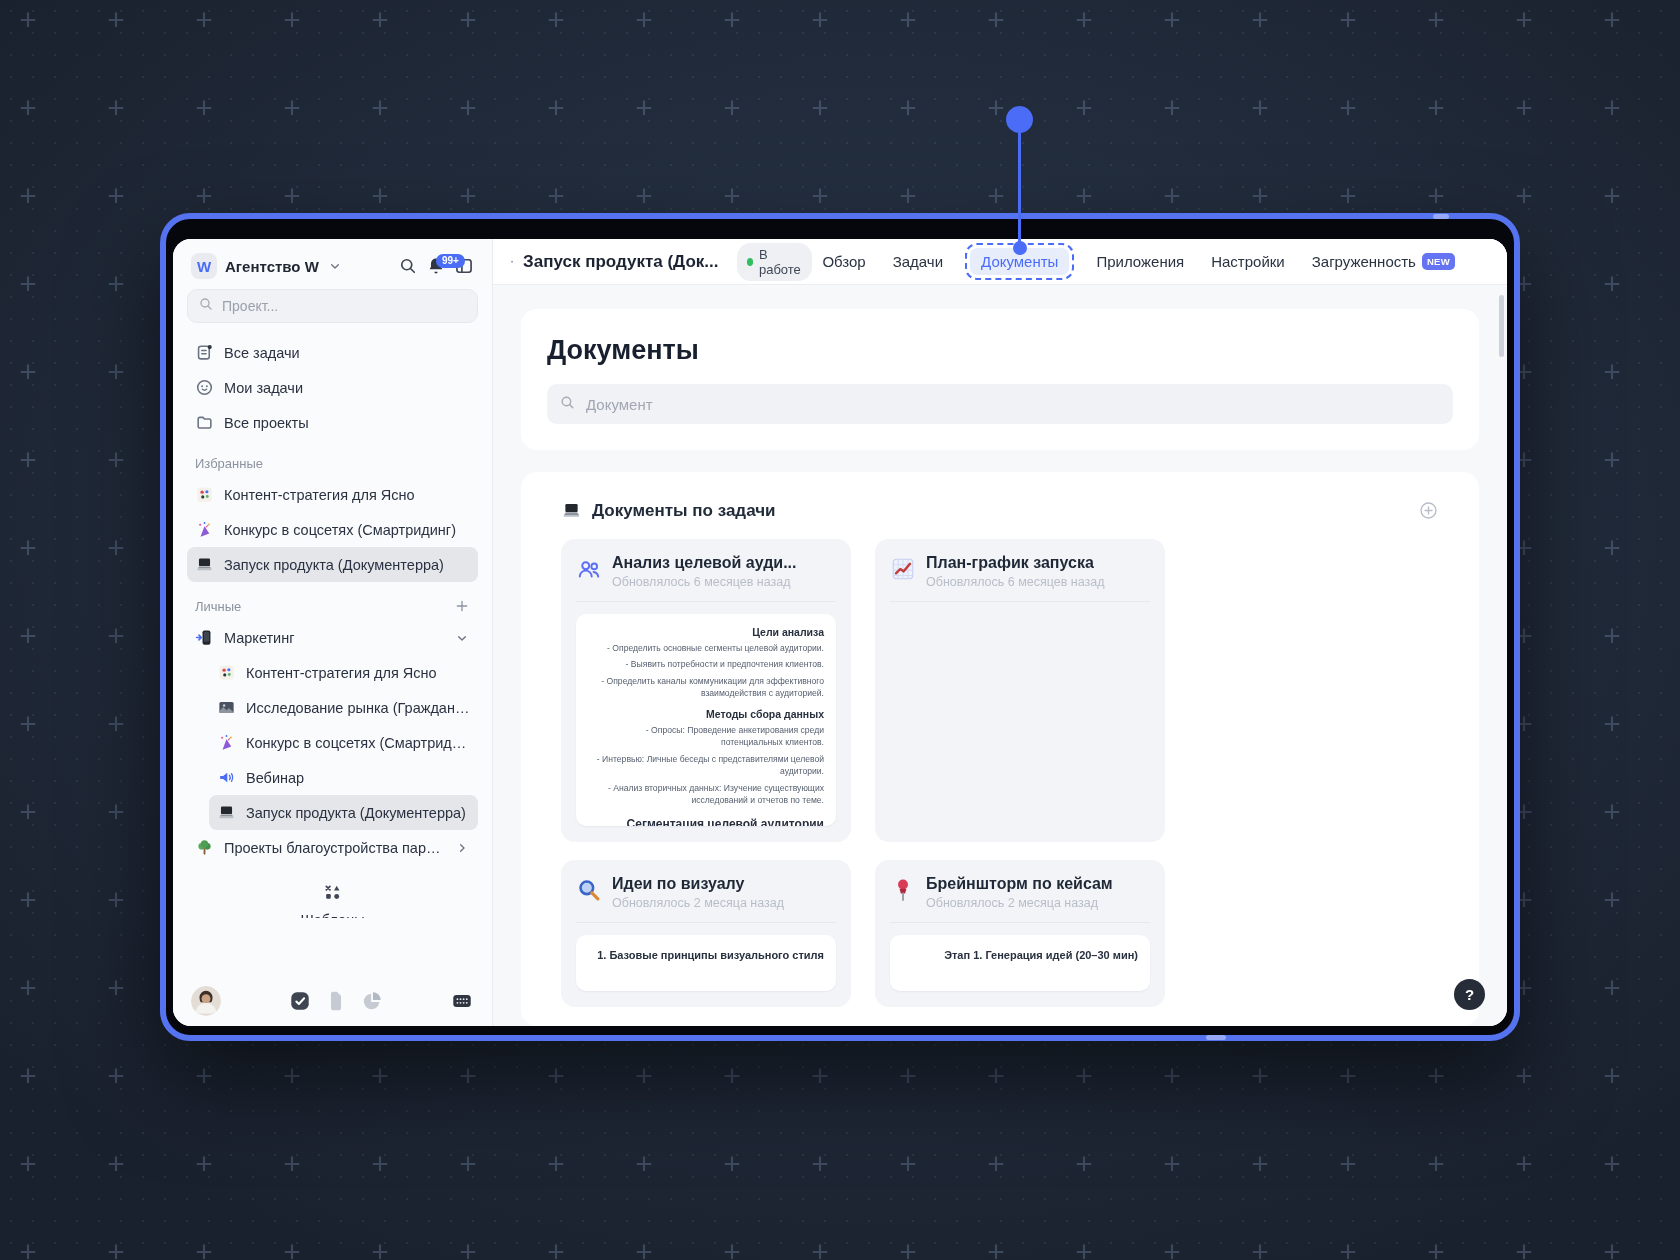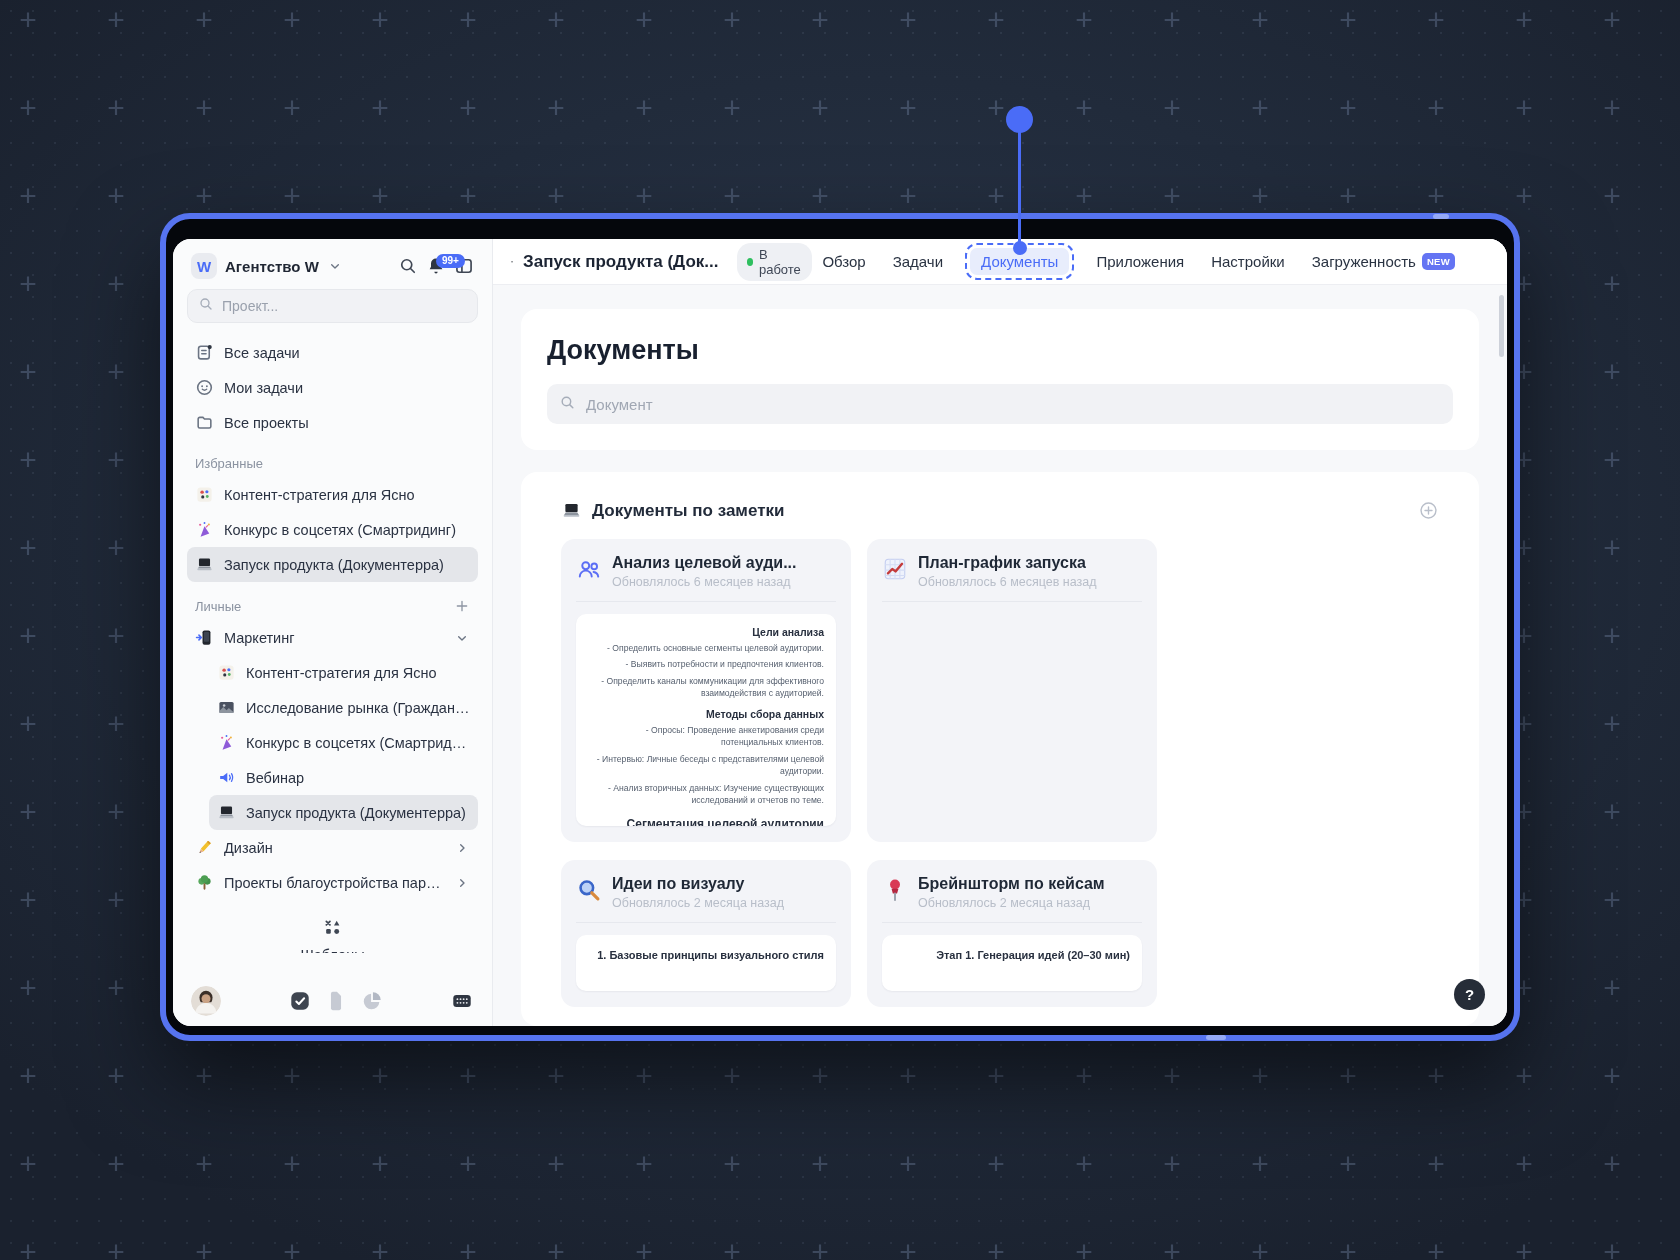--- a/index.html
+++ b/index.html
@@ -105,21 +105,21 @@
     display:flex; align-items:center; gap:10px; padding:0 12px; }
   .doc-search svg { width:17px; height:17px; }
   .doc-search input { border:0; outline:0; background:transparent; font-size:15px; width:100%; color:#3a4352;
     font-family:"Liberation Sans", sans-serif; }
   .doc-search input::placeholder { color:#a0a7b3; }
   .card.body-card { margin-top:22px; flex:1; padding:28px 40px; overflow:hidden; }
   .sec-head { display:flex; align-items:center; gap:10px; }
   .sec-head .sic { width:21px; height:21px; display:flex; }
   .sec-title { font-size:17px; font-weight:bold; color:#222b3a; }
   .sec-head .add { margin-left:auto; width:21px; height:21px; display:flex; }
-  .mini-grid { display:flex; gap:16px; margin-top:18px; }
+  .mini-grid { display:flex; gap:24px; margin-top:18px; }
   .mini-card { width:290px; background:#f3f4f8; border-radius:14px; padding:15px 15px 16px 15px; }
   .mc-head { display:flex; gap:10px; align-items:flex-start; }
   .mc-ic { width:26px; height:26px; display:flex; flex:none; margin-top:2px; }
   .mc-title { font-size:16px; font-weight:bold; color:#1f2836; white-space:nowrap; overflow:hidden; text-overflow:ellipsis; }
   .mc-sub { font-size:12.5px; color:#b8bec9; margin-top:3px; }
   .mc-div { border-top:1px solid #e6e8ee; margin:12px 0 12px 0; }
   .preview { background:#fff; border-radius:10px; padding:12px 12px; box-shadow:0 1px 2px rgba(30,40,60,.06);
     overflow:hidden;text-align:right; }
   .preview.tall { height:212px; }
   .preview h4 { font-size:10.5px; color:#28303f; margin:8px 0 2px 0; }
@@ -617,36 +617,20 @@
                 <path d="M3.5 17h17l-1.8-2.6H5.3z" fill="#8d949e"></path>
                 <rect x="3" y="17" width="18" height="2.2" rx="1.1" fill="#b9bfc7"></rect>
               </svg>
             </span>
           <span class="lbl">Запуск продукта (Документерра)</span>
         </div>
 
         <div class="srow">
           <span class="ic">
               <svg viewBox="0 0 24 24" width="100%" height="100%">
-                <g transform="rotate(42 12 12)">
-                  <rect x="9.6" y="2.5" width="4.8" height="14" rx="1" fill="#f2c12e"></rect>
-                  <path d="M9.6 16.5h4.8L12 21.5z" fill="#e8b08a"></path>
-                  <path d="M11.2 19.4L12 21.5l.8-2.1z" fill="#2f3642"></path>
-                  <rect x="9.6" y="2.5" width="4.8" height="2.4" rx="1" fill="#d99a2b"></rect>
-                </g>
-              </svg>
-            </span>
-          <span class="lbl">Дизайн</span>
-          <span class="chev"><svg viewBox="0 0 24 24" width="100%" height="100%" fill="none" stroke="#6b7483" stroke-width="2" stroke-linecap="round" stroke-linejoin="round">
-                <path d="M10 7l5 5-5 5"></path>
-              </svg></span>
-        </div>
-        <div class="srow">
-          <span class="ic">
-              <svg viewBox="0 0 24 24" width="100%" height="100%">
                 <circle cx="8.5" cy="10.5" r="4.2" fill="#57a85c"></circle>
                 <circle cx="15.5" cy="10.5" r="4.2" fill="#43924a"></circle>
                 <circle cx="12" cy="7.5" r="4.6" fill="#4c9e52"></circle>
                 <rect x="10.8" y="13" width="2.4" height="8" rx="1" fill="#8a6239"></rect>
               </svg>
             </span>
           <span class="lbl">Проекты благоустройства парков</span>
           <span class="chev"><svg viewBox="0 0 24 24" width="100%" height="100%" fill="none" stroke="#6b7483" stroke-width="2" stroke-linecap="round" stroke-linejoin="round">
                 <path d="M10 7l5 5-5 5"></path>
               </svg></span>
@@ -752,21 +736,21 @@
         <div class="card body-card">
 
           <div class="sec-head">
             <span class="sic">
                 <svg viewBox="0 0 24 24" width="100%" height="100%">
                   <rect x="5" y="4.5" width="14" height="9.5" rx="1.5" fill="#23272e"></rect>
                   <path d="M3.5 17h17l-1.8-2.6H5.3z" fill="#8d949e"></path>
                   <rect x="3" y="17" width="18" height="2.2" rx="1.1" fill="#b9bfc7"></rect>
                 </svg>
               </span>
-            <span class="sec-title">Документы по заметки</span>
+            <span class="sec-title">Документы по задачи</span>
             <span class="add">
                 <svg viewBox="0 0 24 24" width="100%" height="100%" fill="none" stroke="#b9bfca" stroke-width="1.6">
                   <circle cx="12" cy="12" r="8.5"></circle>
                   <path d="M12 8v8M8 12h8" stroke-linecap="round"></path>
                 </svg>
               </span>
           </div>
           <div class="mini-grid">
             <div class="mini-card">
               <div class="mc-head">

